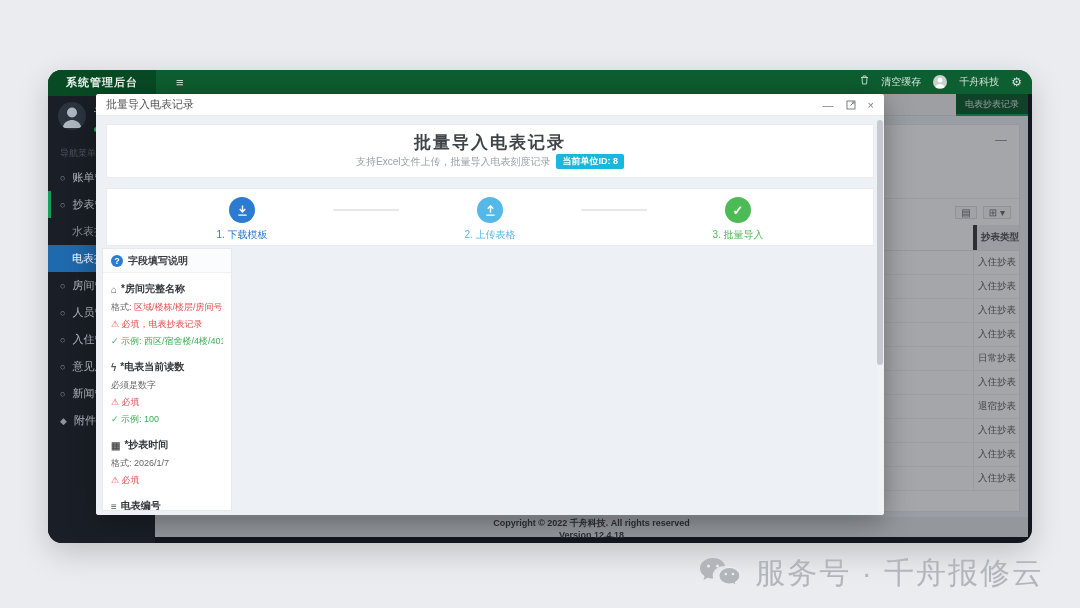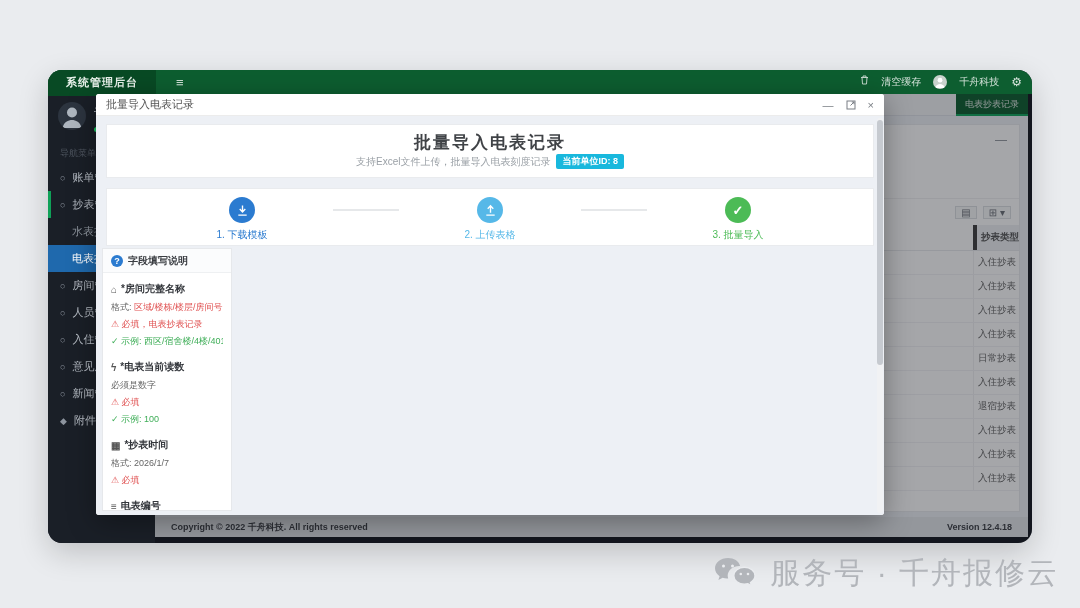--- a/index.html
+++ b/index.html
@@ -66,21 +66,21 @@
   .bg-th-cell { width:46px; border-left:4px solid #404040; display:flex;
                 align-items:center; padding-left:4px; font-size:9.5px; color:#555;
                 font-weight:bold; background:#eff1f4; white-space:nowrap; }
   .bg-row { height:24px; border-bottom:1px solid #f2f3f5; display:flex;
             justify-content:flex-end; }
   .bg-cell { width:46px; border-left:1px solid #f0f1f3; display:flex; align-items:center;
              padding-left:4px; font-size:9.5px; color:#666; white-space:nowrap; }
   .page-footer { position:absolute; left:0; right:0; bottom:0; height:20px;
                  background:#e4e7eb; display:flex; align-items:center;
                  justify-content:space-between; padding:0 16px; font-size:9px;
-                 color:#3c3f44; font-weight:bold; }
+                 color:#3c3f44; font-weight:bold;flex-direction:column; }
   .overlay { position:absolute; left:107px; top:24px; right:0; bottom:0;
              background:rgba(18,22,28,.38); z-index:2; }
 
   
   .modal { position:absolute; left:48px; top:24px; width:788px; height:421px;
            background:#ffffff; border-radius:3px; overflow:hidden; z-index:4;
            box-shadow:0 6px 28px rgba(0,0,0,.35); }
   .m-header { height:22px; display:flex; align-items:center; padding:0 10px;
               border-bottom:1px solid #ececec; background:#fff; }
   .m-title { font-size:11px; color:#555; }
@@ -124,21 +124,21 @@
   .f-ico { color:#555; font-size:10px; }
   .line { font-size:9px; color:#666; margin:4px 0; white-space:nowrap; overflow:hidden; }
   .red { color:#e05252; } .green { color:#3fae58; }
 
   .m-scroll { position:absolute; right:1px; top:24px; bottom:2px; width:6px;
               background:#f1f2f4; border-radius:3px; z-index:5; }
   .m-thumb { position:absolute; left:0; right:0; top:2px; height:62%;
              background:#c6cad0; border-radius:3px; cursor:pointer; }
 
   
-  .watermark { position:absolute; right:21px; bottom:14px; display:flex;
+  .watermark { position:absolute; right:36px; bottom:14px; display:flex;
                align-items:center; gap:12px; color:#b2b5ba; font-size:30px;
                font-weight:500; letter-spacing:2px; }
 </style>
 </head>
 <body>
 
 <div class="window">
 
   <div class="app-header">
     <div class="logo">系统管理后台</div>

